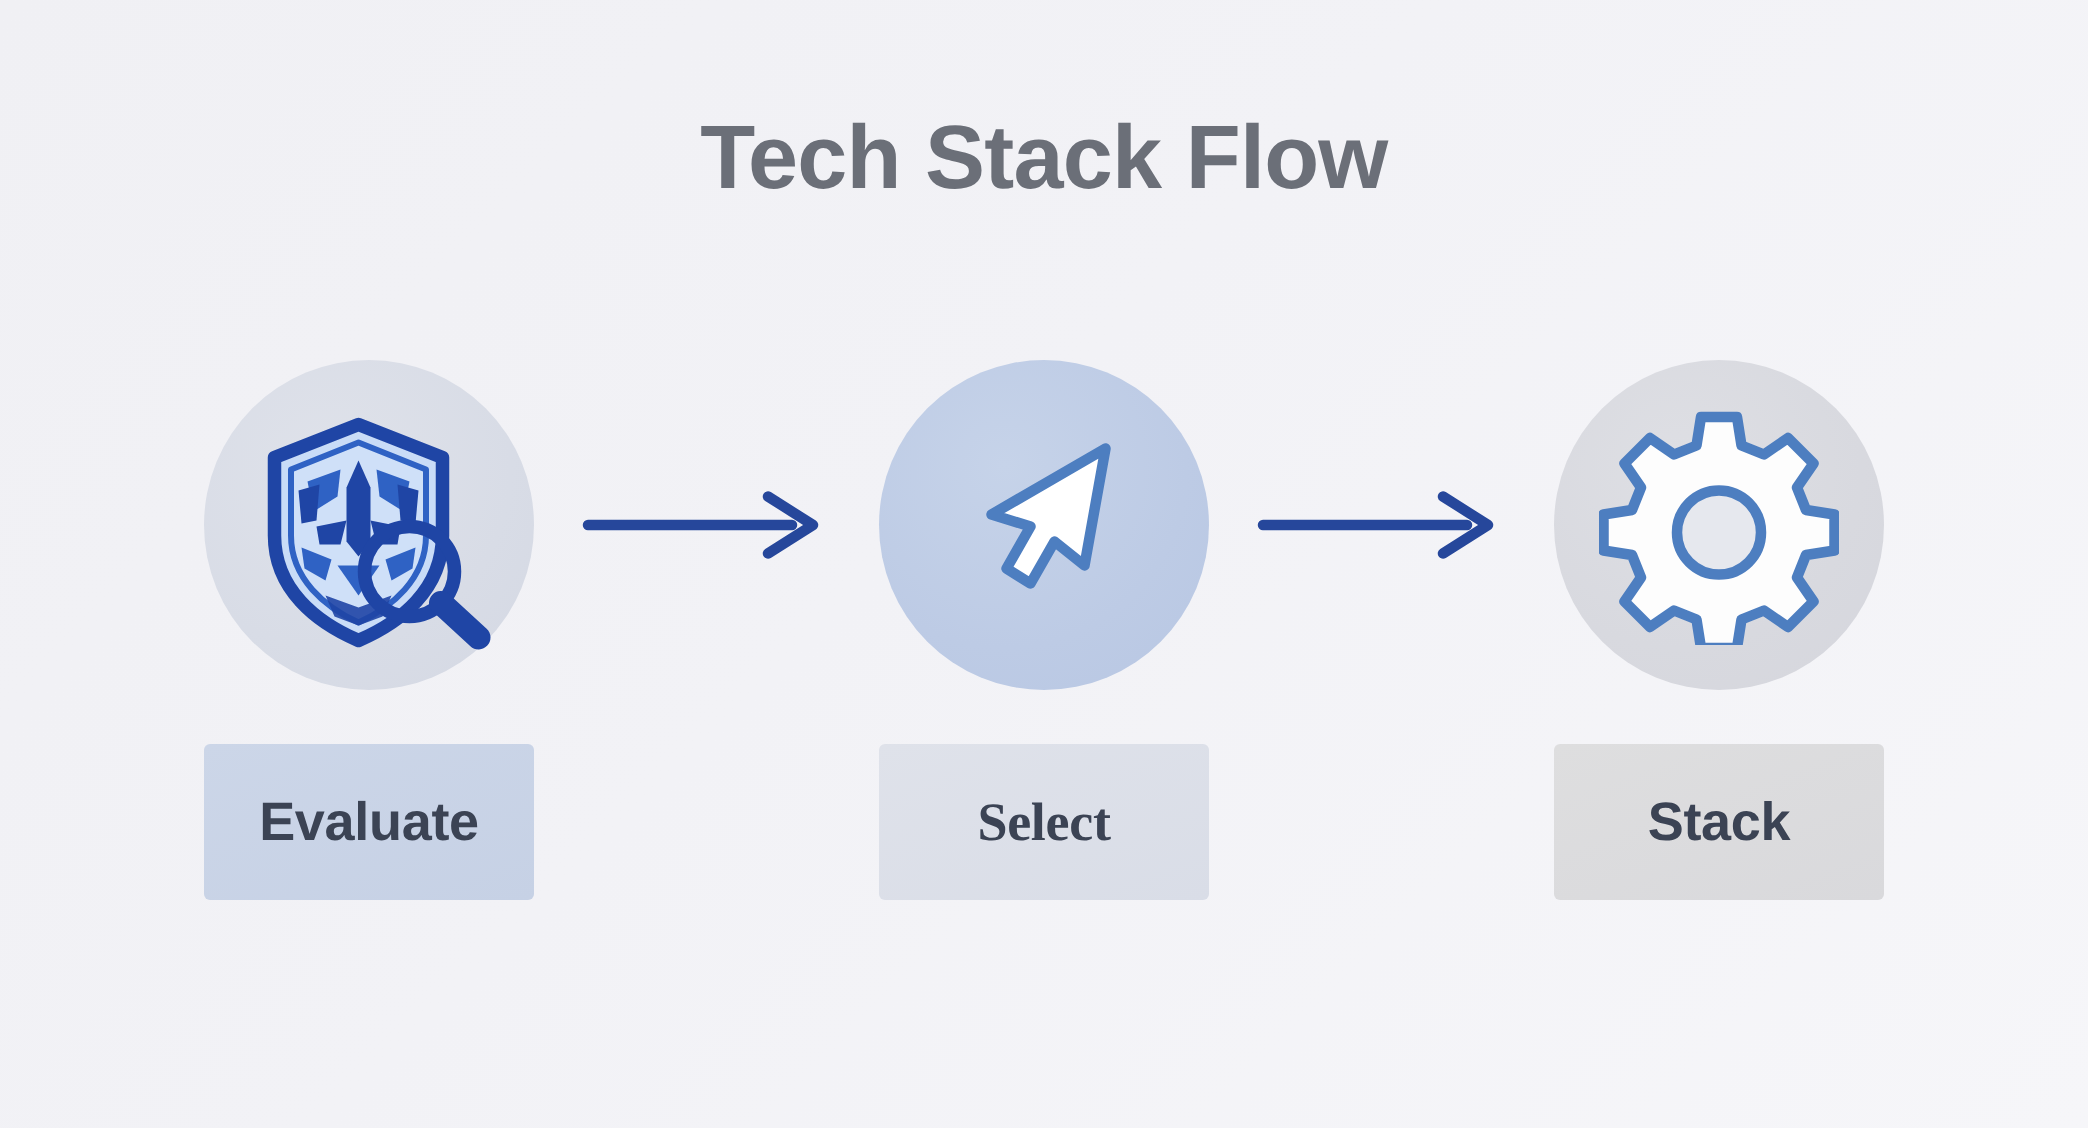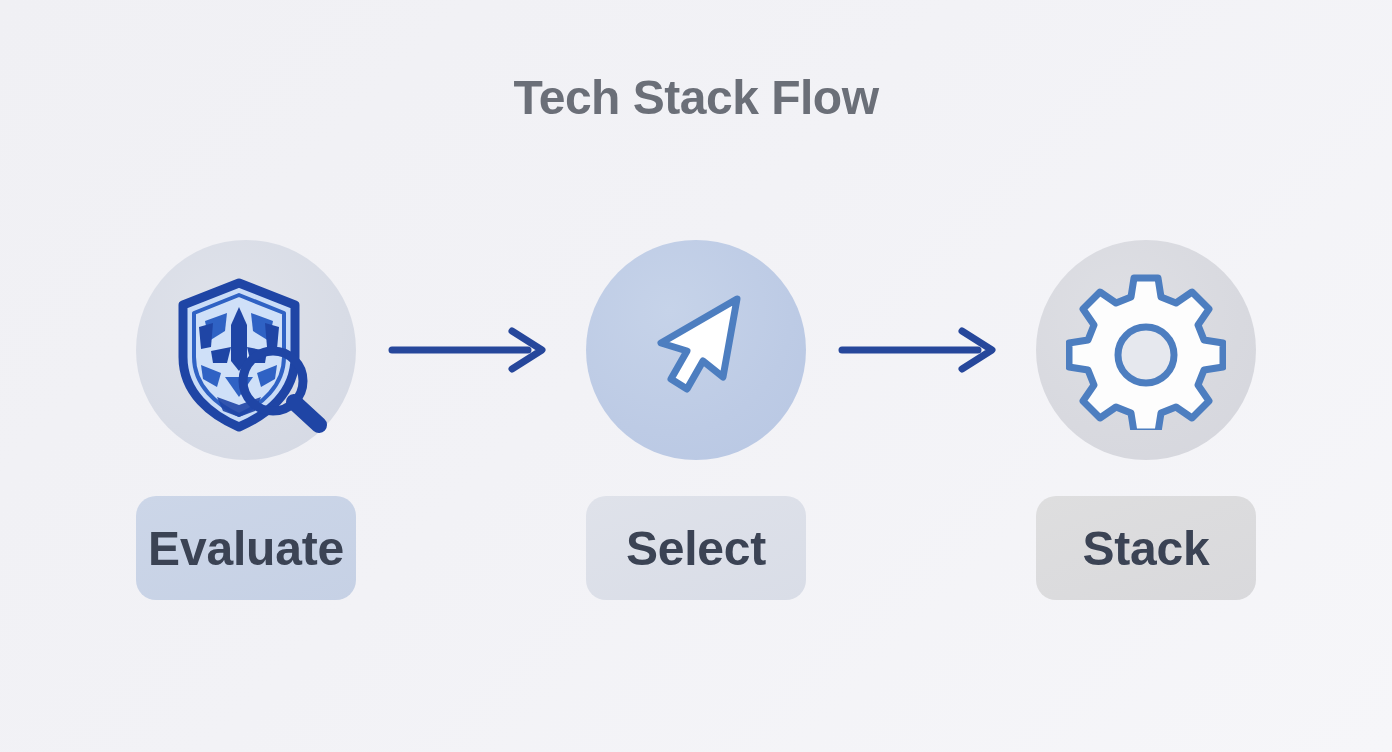--- a/index.html
+++ b/index.html
@@ -20,21 +20,21 @@
     height: 752px;
   }
 
   
   .title {
     position: absolute;
     top: 72px;
     left: 0;
     width: 1392px;
     text-align: center;
-    font-size: 48px;
+    font-size: 60px;
     font-weight: bold;
     letter-spacing: -0.5px;
     color: #6b6f78;
     line-height: 1.1;
     user-select: none;
   }
 
   
   .flow {
     position: absolute;
@@ -98,32 +98,32 @@
     justify-content: center;
   }
   .label-gap {
     width: 230px;
     flex: 0 0 auto;
   }
 
   .pill {
     width: 268px;
     height: 104px;
-    border-radius: 20px;
-    display: flex;
-    align-items: center;
-    justify-content: center;
-    font-size: 48px;
+    border-radius: 4px;
+    display: flex;
+    align-items: center;
+    justify-content: center;
+    font-size: 36px;
     font-weight: bold;
     color: #3b4354;
     letter-spacing: -0.2px;
     user-select: none;
   }
   .pill-0 { background: linear-gradient(160deg, #ccd6e8 0%, #c6d1e5 100%); }
-  .pill-1 { background: linear-gradient(160deg, #dfe2ea 0%, #d9dde7 100%); }
+  .pill-1 { background: linear-gradient(160deg, #dfe2ea 0%, #d9dde7 100%); font-family: Liberation Serif, serif; }
   .pill-2 { background: linear-gradient(160deg, #dededf 0%, #d9d9dc 100%); }
 
   svg { display: block; }
 </style>
 </head>
 <body>
 
 <div class="canvas">
 
   <div class="title">Tech Stack Flow</div>

